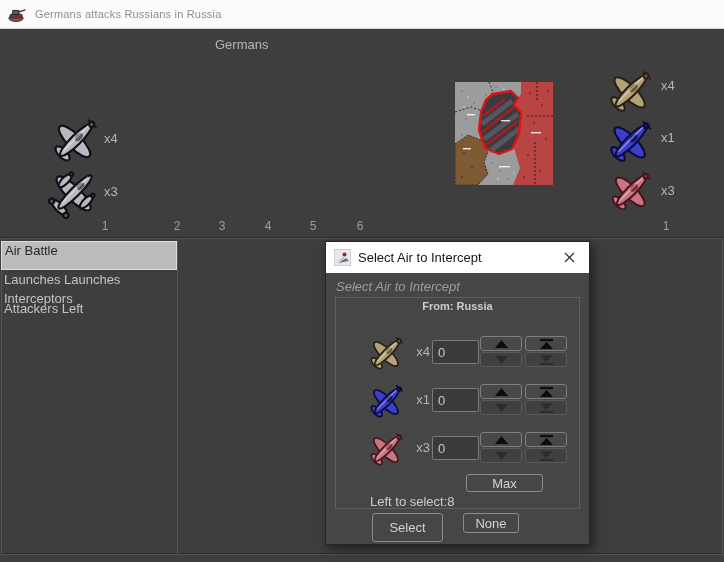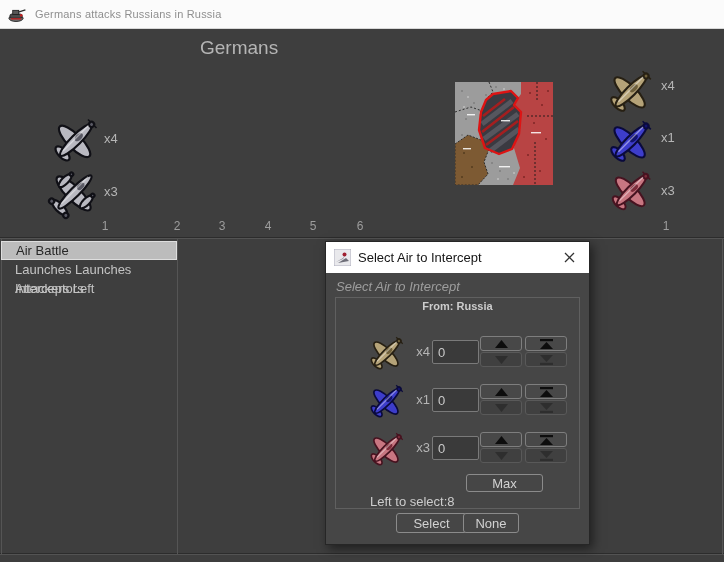--- a/index.html
+++ b/index.html
@@ -7,33 +7,33 @@
     position:relative;width:724px;height:562px;overflow:hidden;
     background:#3e3e3e;font-family:"Liberation Sans",sans-serif;
     -webkit-font-smoothing:antialiased;
   }
   
   .titlebar{position:absolute;left:0;top:0;width:724px;height:28px;background:#fbfbfb;
     border-bottom:1px solid #d8d8d8;display:flex;align-items:center;}
   .titlebar .appicon{margin:0 9px 0 7px;display:flex;}
   .titlebar .title{font-size:11px;color:#8f8f8f;letter-spacing:.2px;}
   
-  .attacker-name{position:absolute;left:200px;top:37px;font-size:19px;color:#b5b5b5;}
+  .attacker-name{position:absolute;left:215px;top:37px;font-size:13px;color:#b5b5b5;}
   .count-label{position:absolute;font-size:13px;color:#b5b5b5;}
   .plane{display:block;}
   .plane.silver{--body:#b9b9c1;--canopy:#595964;--outline:#101016;}
   .plane.tan{--body:#b5a378;--canopy:#6e5f3a;--outline:#272013;}
   .plane.blue{--body:#3d3dcb;--canopy:#13136e;--outline:#0a0a3c;}
   .plane.red{--body:#c87681;--canopy:#7c2c3a;--outline:#471320;}
   .dice-num{position:absolute;top:219px;font-size:12px;color:#9d9d9d;transform:translateX(-50%);}
   .hline{position:absolute;left:0;width:724px;height:0;border-top:1px solid #2c2c2c;border-bottom:1px solid #535353;}
   .vline{position:absolute;width:1px;background:#555;top:239px;height:315px;}
   
   .steplist{position:absolute;left:1px;top:241px;width:176px;}
-  .step{height:19px;line-height:19px;font-size:13px;color:#c3c3c3;padding-left:14px;box-sizing:border-box;}
+  .step{height:29px;line-height:19px;font-size:13px;color:#c3c3c3;padding-left:3px;box-sizing:border-box;}
   .step.selected{background:#bcbcbc;color:#272727;border:1px solid #dedede;line-height:17px;}
   
   .dialog{position:absolute;left:325px;top:241px;width:263px;height:302px;background:#464646;
     border:1px solid #262626;box-sizing:content-box;box-shadow:3px 4px 10px rgba(0,0,0,.5);}
   .dlg-titlebar{position:absolute;left:0;top:0;width:100%;height:31px;background:#ffffff;display:flex;align-items:center;}
   .dlg-titlebar .dlgicon{margin:0 7px 0 8px;display:flex;}
   .dlg-title{font-size:13px;color:#151515;}
   .dlg-close{position:absolute;right:6px;top:0;width:28px;height:31px;display:flex;align-items:center;justify-content:center;
     background:transparent;border:0;cursor:default;padding:0;}
   .dlg-sub{position:absolute;left:10px;top:37px;font-size:13px;font-style:italic;color:#9d9d9d;}
@@ -44,21 +44,21 @@
   .unit-row .cnt{position:absolute;left:78px;top:15px;width:26px;text-align:right;font-size:13px;color:#b5b5b5;}
   .qty{position:absolute;left:106px;top:11px;width:40px;height:22px;background:#3a3a3a;border:1px solid #7a7a7a;
     border-radius:2px;color:#c9c9c9;font-size:13px;font-family:"Liberation Sans",sans-serif;padding:0 0 0 5px;}
   .spin{position:absolute;left:154px;top:7px;display:grid;grid-template-columns:42px 42px;grid-template-rows:15px 15px;gap:1px 3px;}
   .sp{background:#484848;border:1px solid #7e7e7e;border-radius:3px;display:flex;align-items:center;justify-content:center;padding:0;}
   .sp.disabled{background:#404040;border-color:#595959;}
   .btn{background:#464646;border:1px solid #8b8b8b;border-radius:3px;color:#d2d2d2;font-size:13px;
     font-family:"Liberation Sans",sans-serif;display:flex;align-items:center;justify-content:center;}
   .max-btn{position:absolute;left:140px;top:232px;width:77px;height:18px;}
   .left-select{position:absolute;left:44px;top:252px;font-size:13px;color:#cdcdcd;}
-  .select-btn{position:absolute;left:70px;top:271px;width:71px;height:20px;}
+  .select-btn{position:absolute;left:46px;top:271px;width:71px;height:29px;}
   .none-btn{position:absolute;left:137px;top:271px;width:56px;height:20px;}
 </style>
 </head>
 <body>
 
 <div id="screen">
 
   <svg width="0" height="0" style="position:absolute">
     <defs>
       <g id="fighter" stroke="var(--outline)" stroke-width="2.2" stroke-linejoin="round">

